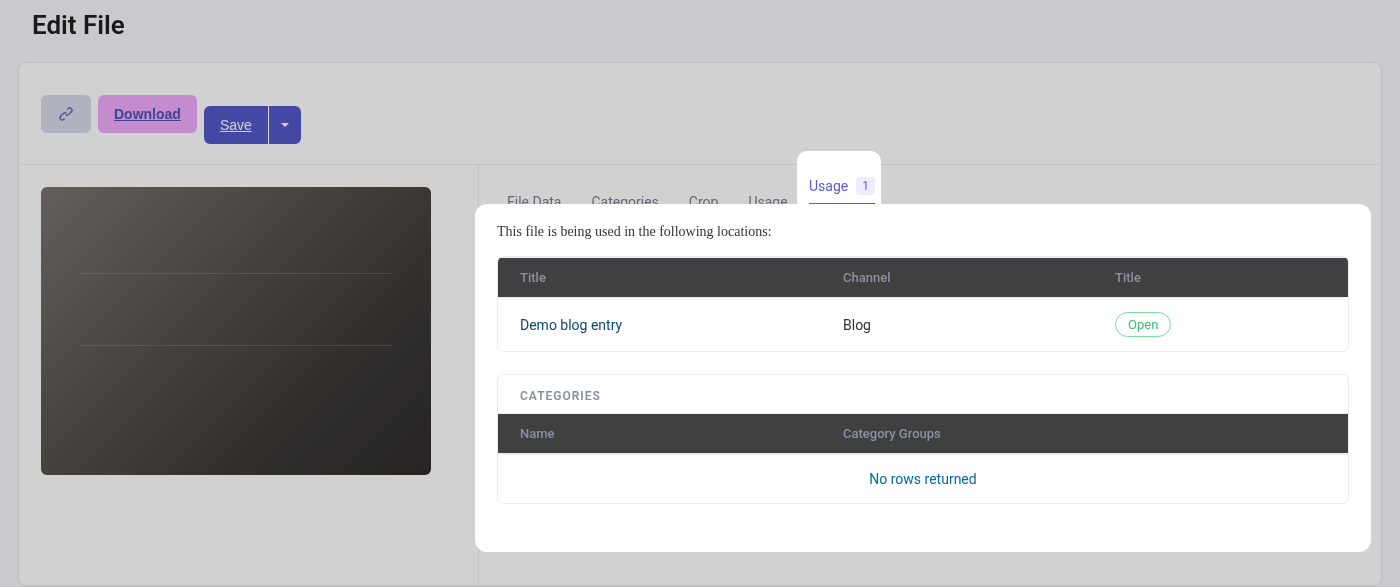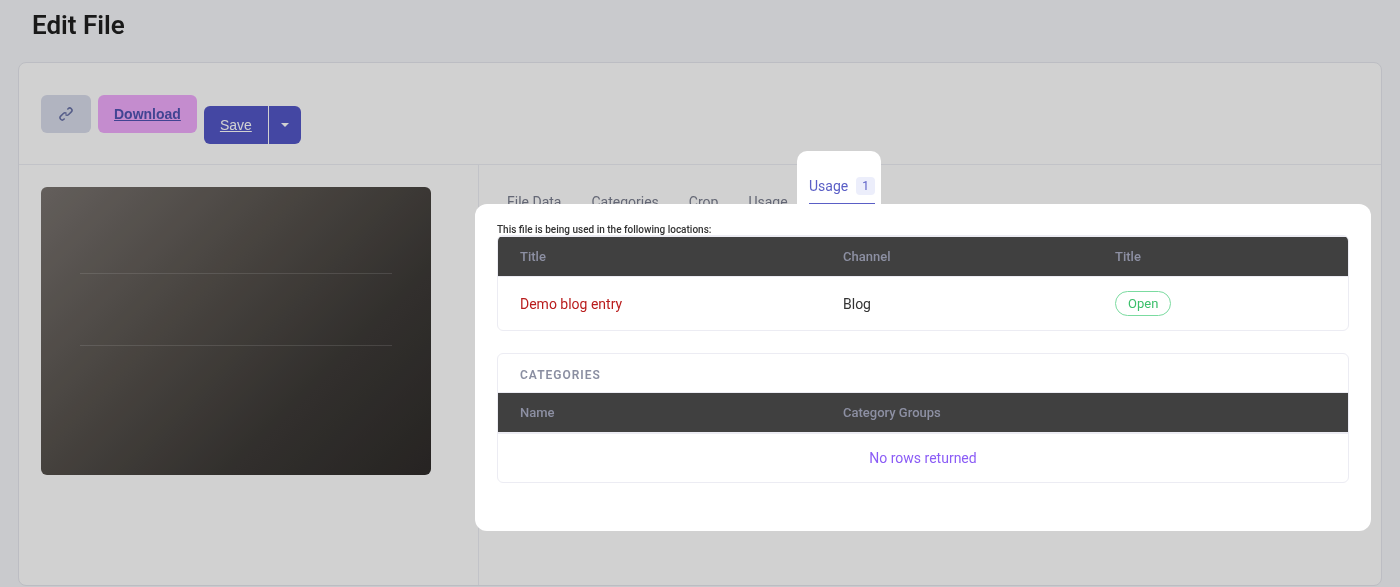--- a/index.html
+++ b/index.html
@@ -189,23 +189,25 @@
   }
   .tab-tongue .badge{
     background:#eceefb;
     color:#5a5ec6;
     padding:2px 6px;
     border-radius:4px;
     font-size:12px;
   }
 
   .usage-panel .intro {
-    font-size: 10px;
+    font-size: 14px;
     color: #333;
+    margin-bottom: 16px;
     font-weight: 500;
+    font-family: Liberation Serif, serif;
   }
   .section {
     border: 1px solid #ececf3;
     border-radius: 6px;
     margin-bottom: 22px;
     overflow: hidden;
   }
   .section-title {
     font-size: 12px;
     letter-spacing: 1px;
@@ -226,33 +228,33 @@
     border-top: 1px solid #ececf3;
     border-bottom: 1px solid #ececf3;
     background: #404040;
   }
   td {
     padding: 14px 22px;
     border-top: 1px solid #f1f1f7;
     color: #333;
     font-size: 14px;
   }
-  td.link a { color: #b91c1c; text-decoration: none; }
+  td.link a { color: #0c4a6e; text-decoration: none; }
   .pill {
     display: inline-block;
     color: #3bbf6a;
     border: 1px solid #7bdba0;
     border-radius: 999px;
     padding: 4px 12px;
     font-size: 13px;
     text-align: center;
   }
   .empty {
     text-align: center;
-    color: #8b5cf6;
+    color: #0369a1;
     padding: 16px;
     font-size: 14px;
     border-top: 1px solid #ececf3;
   }
   
   col.c1{width:38%;}
   col.c2{width:32%;}
   col.c3{width:30%;}
 </style>
 </head>

